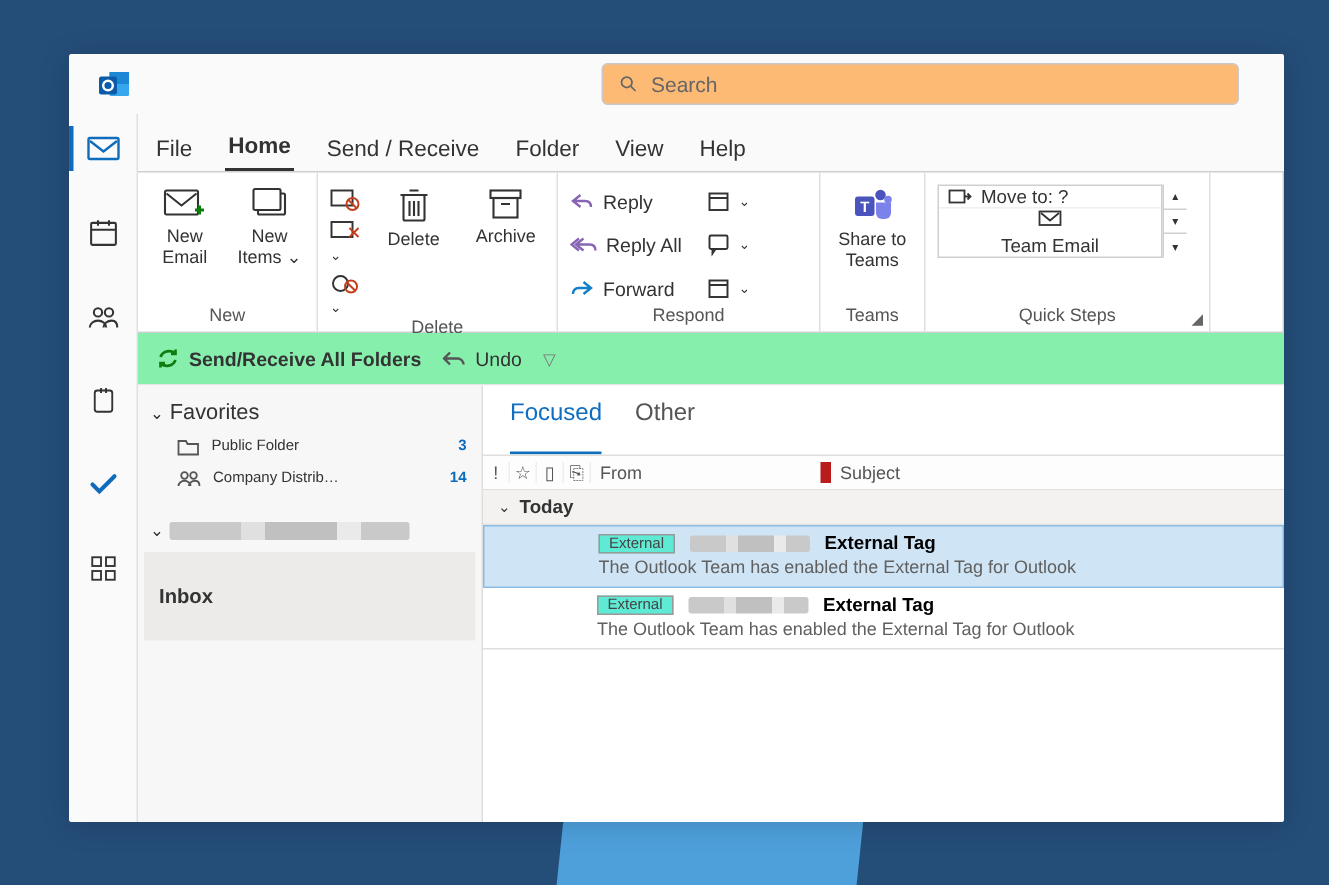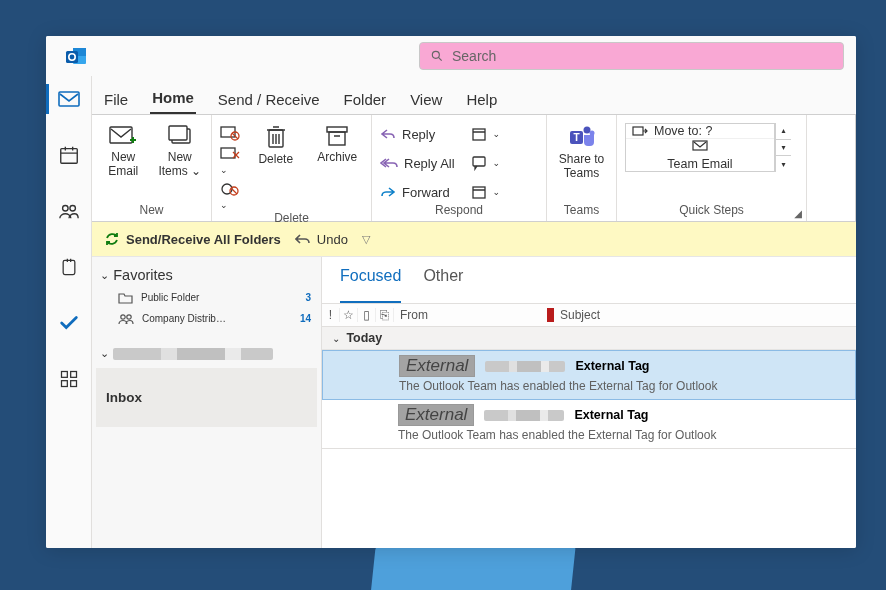--- a/index.html
+++ b/index.html
@@ -31,26 +31,26 @@
     display: flex;
     align-items: center;
     background: #fafafa;
   }
   .app-logo {
     width: 24px; height: 24px;
     margin-left: 18px;
   }
   .search-wrap {
     margin-left: auto;
-    margin-right: 12px;
+    margin-right: 30px;
     width: 425px;
     height: 28px;
     border: 1px solid #c8c8c8;
     border-radius: 4px;
-    background: #f9a8d4;
+    background: #fdba74;
     display: flex;
     align-items: center;
     padding: 0 10px;
     gap: 8px;
     color: #666;
     font-size: 14px;
   }
   .main-row {
     flex: 1;
     display: flex;
@@ -135,21 +135,21 @@
   .qs-row { flex:1; display:flex; align-items:center; gap:6px; padding:0 6px; border-bottom:1px solid #f0f0f0; cursor:pointer;}
   .qs-row:last-child{border-bottom:none;flex-direction:column;}
   .qs-arrows { width:16px; display:flex; flex-direction:column; border-left:1px solid #cfcfcf;}
   .qs-arrows div{flex:1; display:flex; align-items:center; justify-content:center; border-bottom:1px solid #cfcfcf;}
   .qs-arrows div:last-child{border-bottom:none;}
   .dialog-launch { position:absolute; right:4px; bottom:2px; font-size:10px; color:#666;}
   .qat {
     height:34px;
     display:flex; align-items:center; gap:14px;
     padding:0 12px;
-    background:#fef9c3;
+    background:#86efac;
     font-size:13px;
     color:#333;
   }
   .qat-item{display:flex; align-items:center; gap:6px; cursor:pointer;}
   .content-row {
     flex:1; display:flex; min-height:0;
     border-top:1px solid #e6e6e6;
   }
   .folder-pane {
     width: 230px;
@@ -200,21 +200,21 @@
     padding:4px 10px; display:flex; align-items:center; gap:6px;
     border-bottom:1px solid #e5e4e2;
   }
   .msg {
     padding:4px 10px 6px 76px; border-bottom:1px solid #e1dfdd; cursor:pointer;
     font-size:12.5px; position:relative;
   }
   .msg.selected { background:#cfe5f6; border:1px solid #8bbbe5;}
   .msg .line1{display:flex; align-items:center; gap:10px;}
   .ext-tag {
-    border:1px solid #999; background:#a3a3a3; padding:0 6px; font-size:17px; color:#444;font-style:italic;
+    border:1px solid #999; background:#5eead4; padding:0 6px; font-size:10px; color:#444;
   }
   .msg .preview{ color:#606060; font-size:12px; margin-top:2px; white-space:nowrap; overflow:hidden;}
   .desktop-shape {
     position:absolute;
     left: 370px; top: 540px;
     width: 200px; height: 120px;
     background:#4ea0db;
     border-radius:10px;
     transform: skewX(-6deg);
   }

